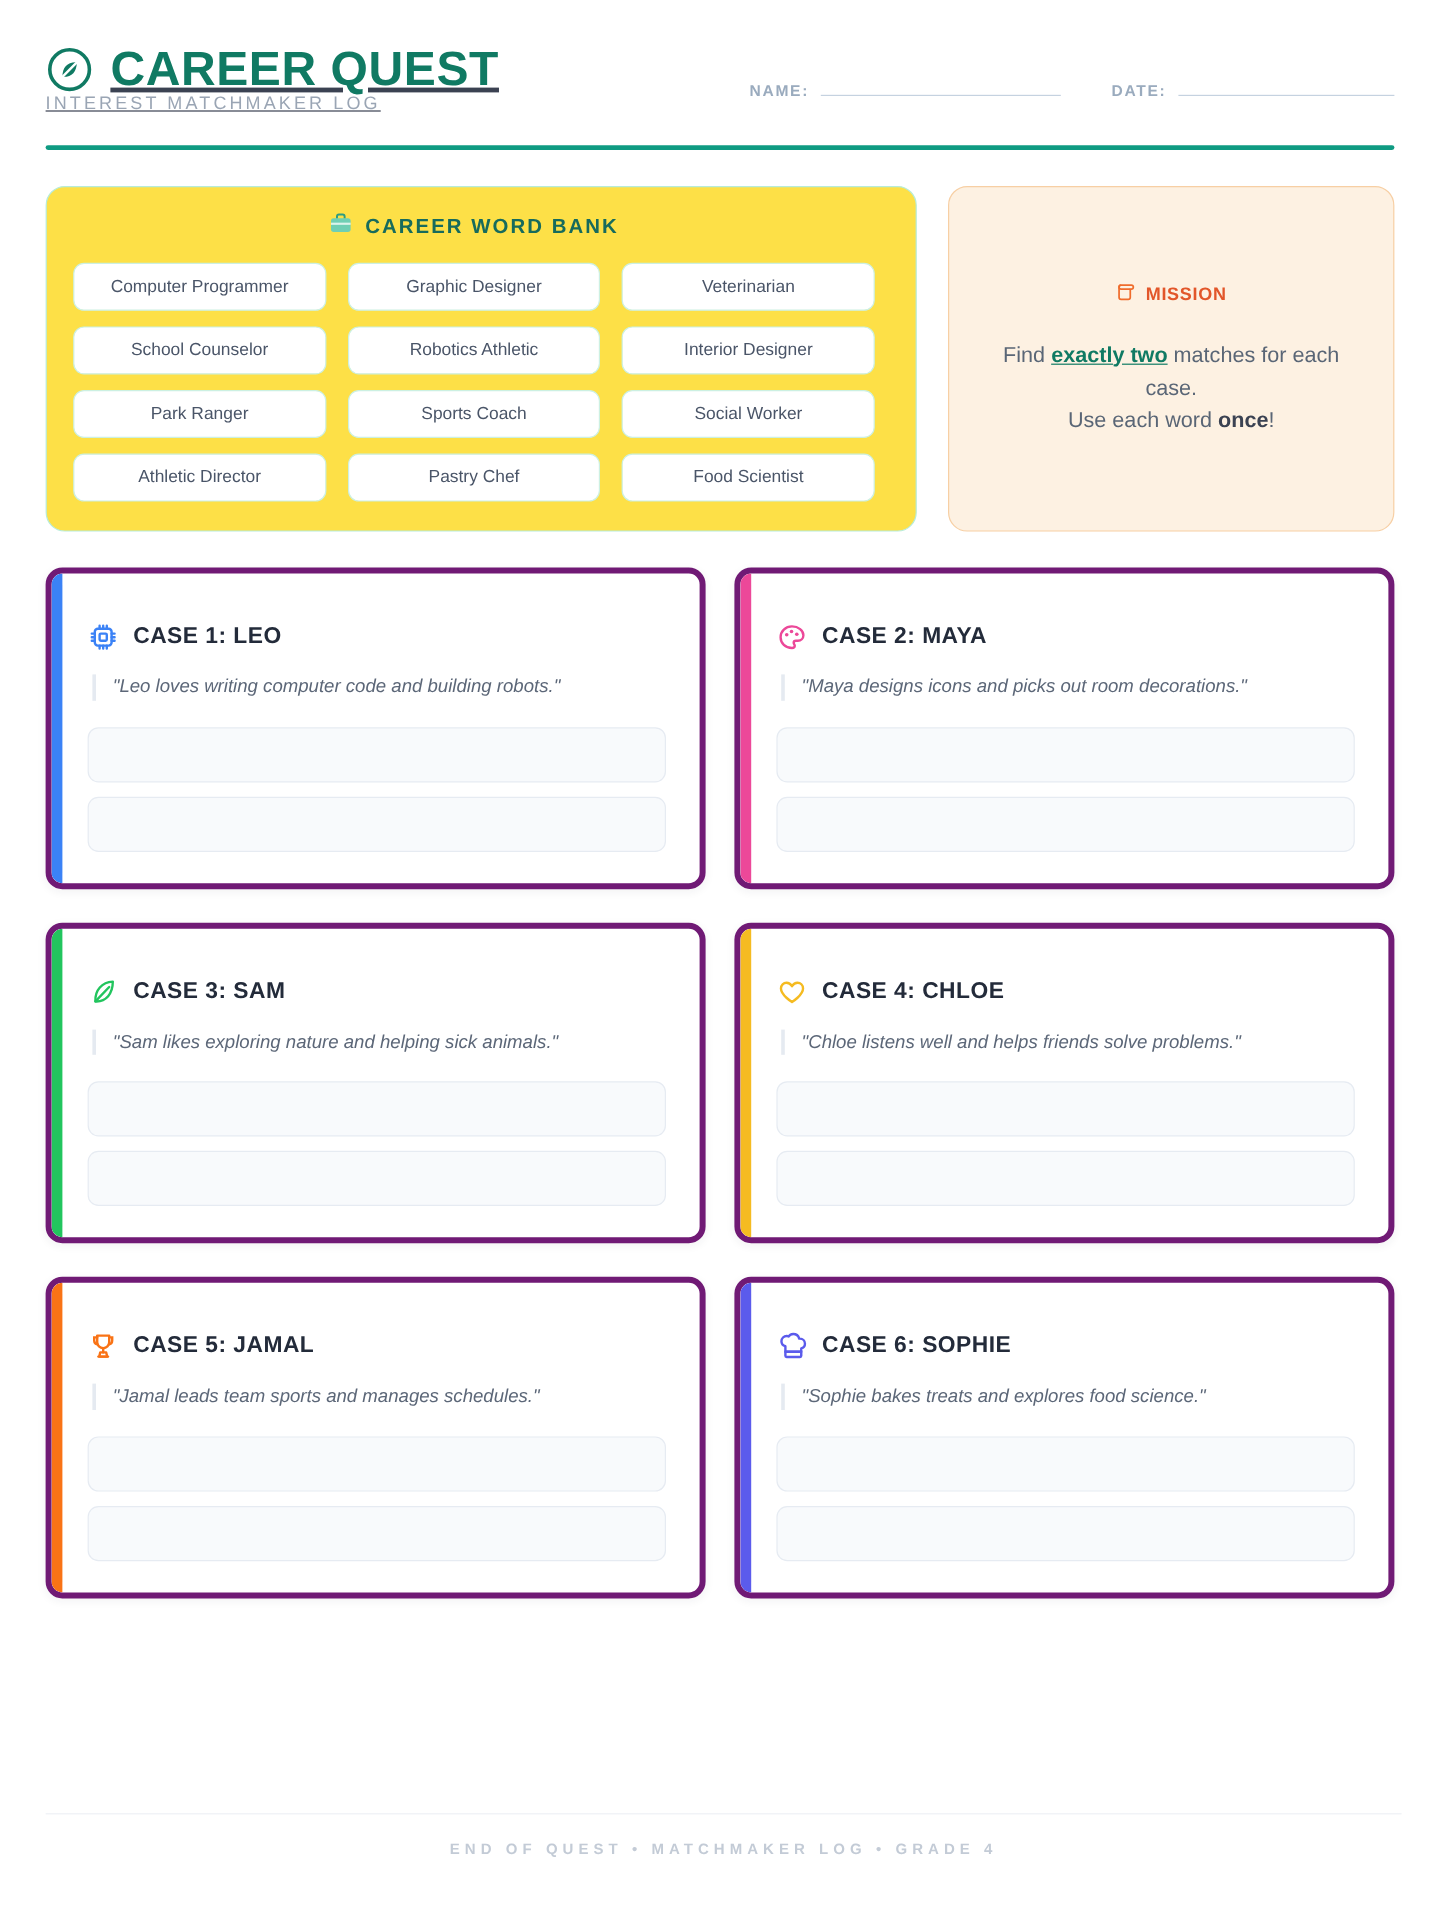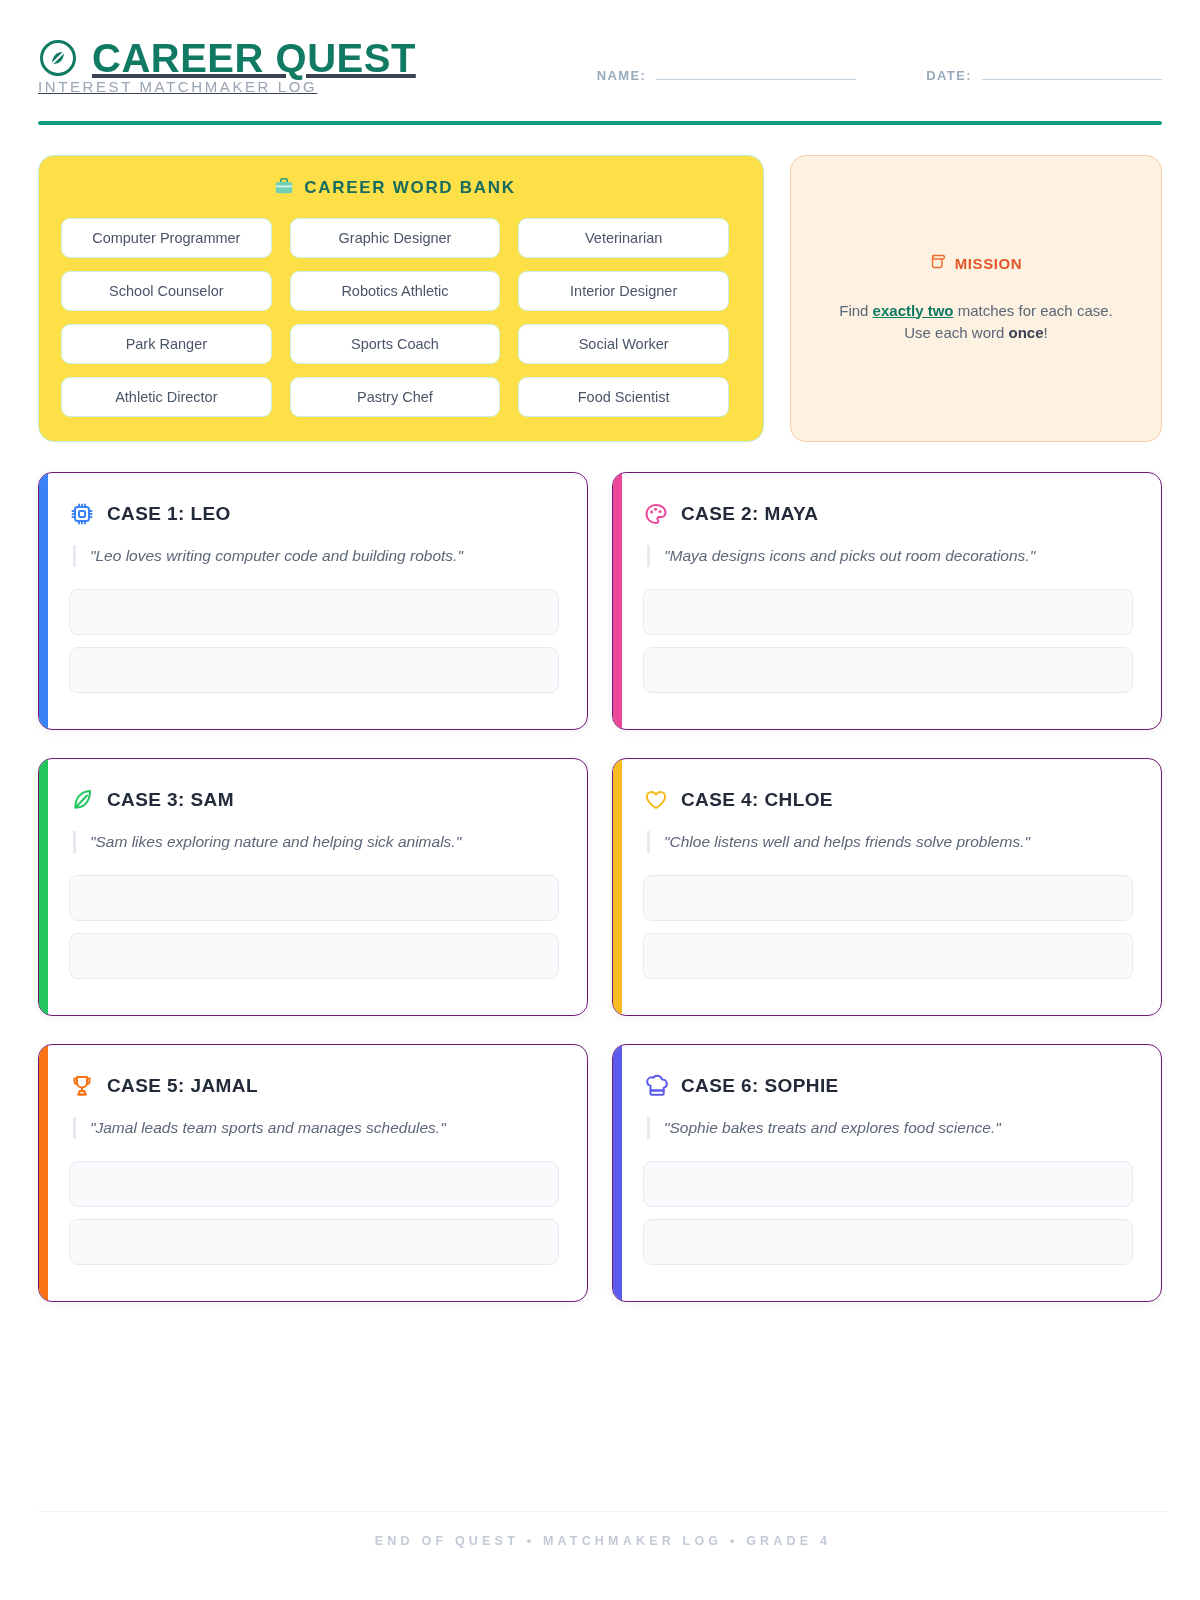--- a/index.html
+++ b/index.html
@@ -17,21 +17,21 @@
   .brand-row { display: flex; align-items: center; gap: 14px; }
   .logo-icon { width: 40px; height: 40px; flex: 0 0 40px; }
   .brand-title {
     font-size: 40px; font-weight: 700; letter-spacing: 0.5px;
     color: #107a63; line-height: 1;
   }
   .brand-sub {
     font-size: 15px; letter-spacing: 2.6px;
     color: #9aa5b4; font-weight: 500;
   }
-  .meta { display: flex; gap: 70px; padding-top: 30px; }
+  .meta { display: flex; gap: 42px; padding-top: 30px; }
   .meta-field { display: flex; align-items: baseline; gap: 10px; }
   .meta-label {
     font-size: 13px; font-weight: 700; letter-spacing: 1.4px; color: #9aabbe;
   }
   .meta-line { width: 200px; height: 1px; background: #c5d2e0; align-self: flex-end; margin-bottom: 3px; }
   .meta-line.wide { width: 180px; }
   .rule { height: 4px; background: #0f9b82; border-radius: 2px; margin-top: 26px; }
 
   
   .top-row { display: flex; gap: 26px; margin-top: 30px; align-items: stretch; }
@@ -57,30 +57,30 @@
 
   .mission {
     flex: 1 1 auto;
     background: #fdf1e2; border: 1.5px solid #f7cfa4;
     border-radius: 16px;
     display: flex; flex-direction: column; align-items: center; justify-content: center;
     padding: 20px 22px; text-align: center; gap: 16px;
   }
   .mission-head { display: flex; align-items: center; justify-content: center; gap: 8px; margin-bottom: 10px; }
   .mission-title { font-size: 15px; font-weight: 700; letter-spacing: 0.6px; color: #e2562a; }
-  .mission-text { font-size: 15px; line-height: 1.5; color: #5a6676; }
+  .mission-text { font-size: 18px; line-height: 1.5; color: #5a6676; }
   .mission-text .hi { color: #107a63; font-weight: 700; text-decoration: underline; }
   .mission-text .b { font-weight: 700; color: #3b4252; }
 
   
   .cases { display: grid; grid-template-columns: repeat(2, 1fr); gap: 28px 24px; margin-top: 30px; }
   .case-card {
-    background: #ffffff; border: 1px solid #701a75; border-radius: 14px;
+    background: #ffffff; border: 5px solid #701a75; border-radius: 14px;
     box-shadow: 0 2px 8px rgba(30,41,59,0.06);
-    padding: 28px 28px 26px 30px;
+    padding: 40px 28px 26px 30px;
     position: relative; overflow: hidden;
     min-height: 258px;
   }
   .accent { position: absolute; left: 0; top: 0; bottom: 0; width: 9px; border-radius: 14px 0 0 14px; }
   .case-head { display: flex; align-items: center; gap: 12px; }
   .case-icon { width: 26px; height: 26px; flex: 0 0 26px; }
   .case-title { font-size: 19px; font-weight: 700; letter-spacing: 0.4px; color: #232b3a; }
   .case-quote {
     margin: 18px 0 22px 4px; padding-left: 14px;
     border-left: 3px solid #e5eaf1;

